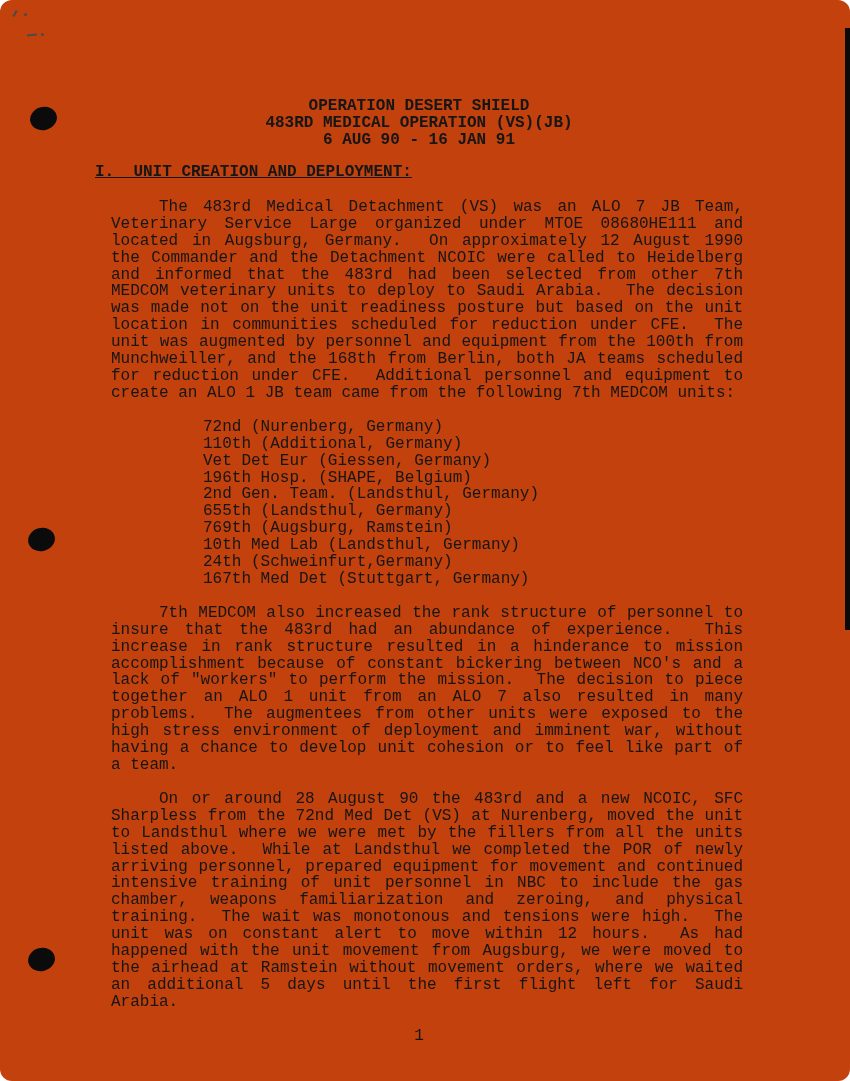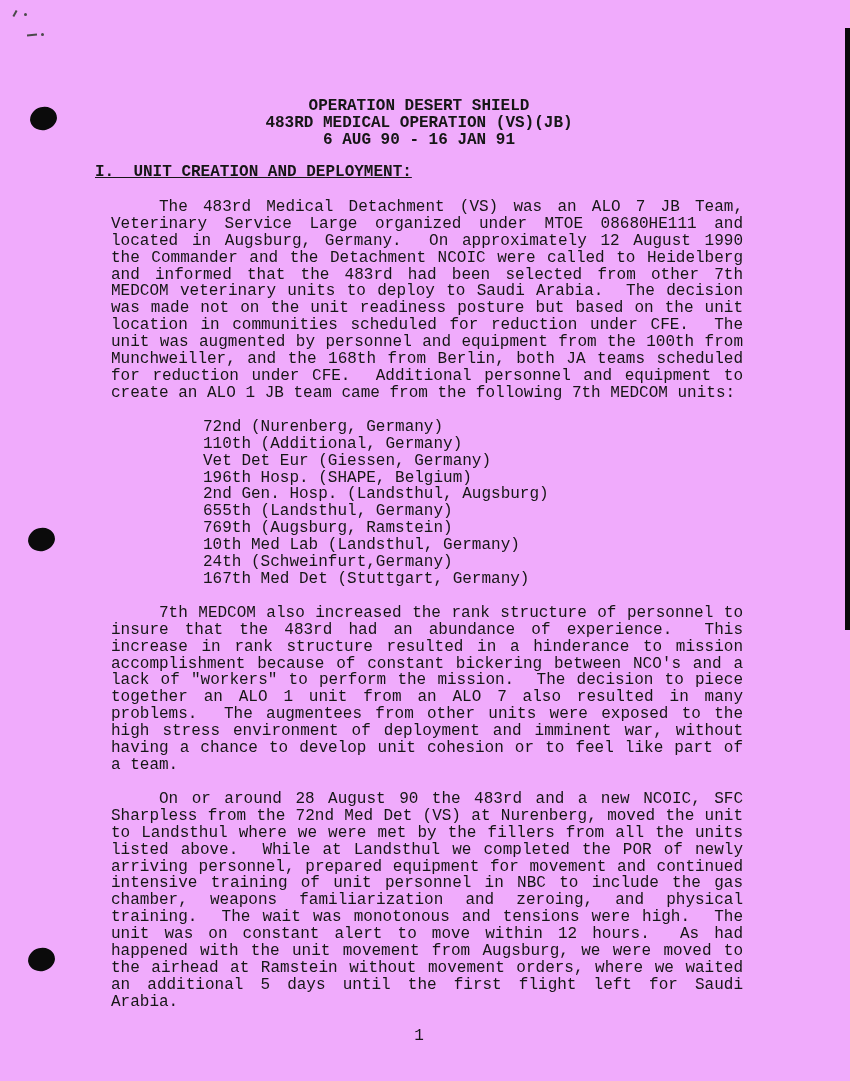--- a/index.html
+++ b/index.html
@@ -4,24 +4,25 @@
 <style>
   html, body {
     margin: 0;
     padding: 0;
     background: #ffffff;
   }
   .page {
     position: relative;
     width: 850px;
     height: 1081px;
-    background: #f0abfc;
+    background: #c2410c;
     overflow: hidden;
     font-family: "Liberation Mono", "DejaVu Sans Mono", monospace;
     color: #161616;
+    border-radius: 12px;
   }
   .content {
     position: absolute;
     left: 95px;
     top: 98px;
     width: 648px;
     font-size: 16px;
     line-height: 16.9px;
   }
   .title-block {
@@ -102,21 +103,21 @@
 
     <div class="heading">I.  UNIT CREATION AND DEPLOYMENT:</div>
 
     <p class="para">The 483rd Medical Detachment (VS) was an ALO 7 JB Team, Veterinary Service Large organized under MTOE 08680HE111 and located in Augsburg, Germany.  On approximately 12 August 1990 the Commander and the Detachment NCOIC were called to Heidelberg and informed that the 483rd had been selected from other 7th MEDCOM veterinary units to deploy to Saudi Arabia.  The decision was made not on the unit readiness posture but based on the unit location in communities scheduled for reduction under CFE.  The unit was augmented by personnel and equipment from the 100th from Munchweiller, and the 168th from Berlin, both JA teams scheduled for reduction under CFE.  Additional personnel and equipment to create an ALO 1 JB team came from the following 7th MEDCOM units:</p>
 
     <div class="unit-list">
       <div>72nd (Nurenberg, Germany)</div>
       <div>110th (Additional, Germany)</div>
       <div>Vet Det Eur (Giessen, Germany)</div>
       <div>196th Hosp. (SHAPE, Belgium)</div>
-      <div>2nd Gen. Hosp. (Landsthul, Augsburg)</div>
+      <div>2nd Gen. Team. (Landsthul, Germany)</div>
       <div>655th (Landsthul, Germany)</div>
       <div>769th (Augsburg, Ramstein)</div>
       <div>10th Med Lab (Landsthul, Germany)</div>
       <div>24th (Schweinfurt,Germany)</div>
       <div>167th Med Det (Stuttgart, Germany)</div>
     </div>
 
     <p class="para">7th MEDCOM also increased the rank structure of personnel to insure that the 483rd had an abundance of experience.  This increase in rank structure resulted in a hinderance to mission accomplishment because of constant bickering between NCO's and a lack of "workers" to perform the mission.  The decision to piece together an ALO 1 unit from an ALO 7 also resulted in many problems.  The augmentees from other units were exposed to the high stress environment of deployment and imminent war, without having a chance to develop unit cohesion or to feel like part of a team.</p>
 
     <p class="para">On or around 28 August 90 the 483rd and a new NCOIC, SFC Sharpless from the 72nd Med Det (VS) at Nurenberg, moved the unit to Landsthul where we were met by the fillers from all the units listed above.  While at Landsthul we completed the POR of newly arriving personnel, prepared equipment for movement and continued intensive training of unit personnel in NBC to include the gas chamber, weapons familiarization and zeroing, and physical training.  The wait was monotonous and tensions were high.  The unit was on constant alert to move within 12 hours.  As had happened with the unit movement from Augsburg, we were moved to the airhead at Ramstein without movement orders, where we waited an additional 5 days until the first flight left for Saudi Arabia.</p>

